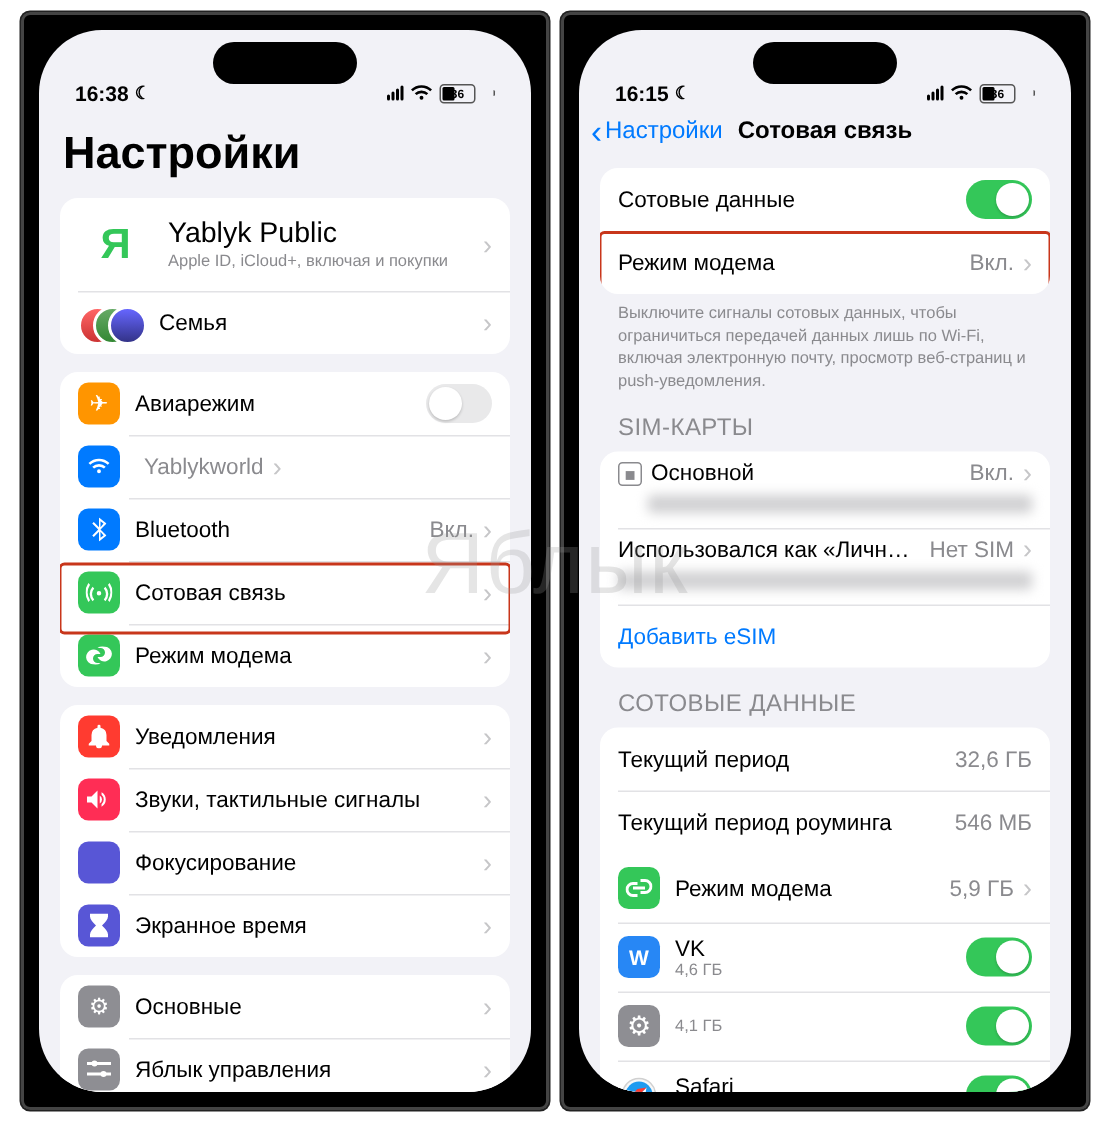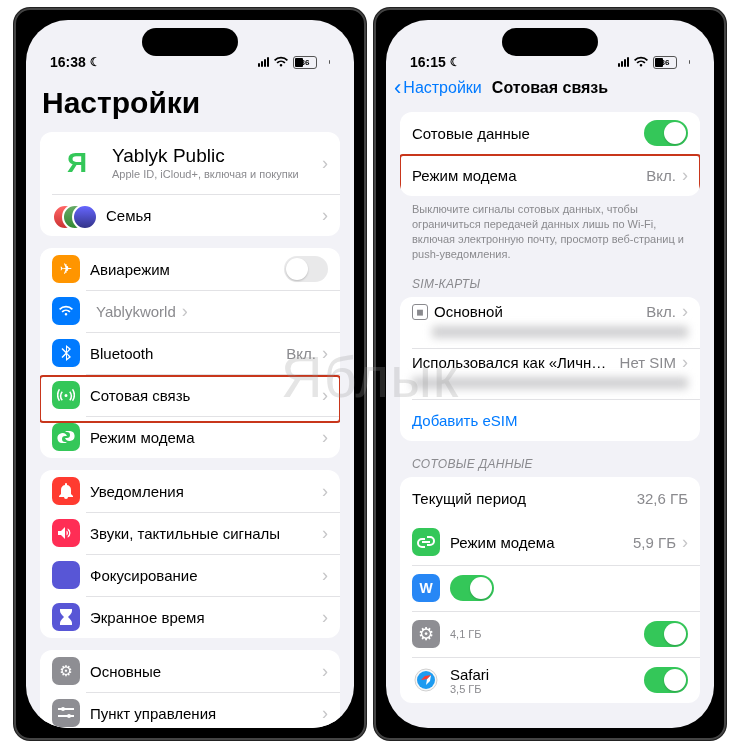--- a/index.html
+++ b/index.html
@@ -11,21 +11,21 @@
     --green:#34c759;
     --red:#ff3b30;
     --orange:#ff9500;
     --purple:#5856d6;
     --pink:#ff2d55;
     --gray:#8e8e93;
     --hlt:#c8361b;
   }
   html,body{margin:0;padding:0;background:#fff;font-family:-apple-system,Helvetica,Arial,sans-serif;}
   .canvas{width:740px;height:752px;position:relative;display:flex;gap:8px;padding:8px;box-sizing:border-box;justify-content:center;}
-  .phone{width:352px;height:732px;background:#000;border-radius:16px;position:relative;box-shadow:0 0 0 1px #222,inset 0 0 0 2px #444;overflow:hidden;box-sizing:border-box;}
+  .phone{width:352px;height:732px;background:#000;border-radius:6px;position:relative;box-shadow:0 0 0 1px #222,inset 0 0 0 2px #444;overflow:hidden;box-sizing:border-box;}
   .screen{position:absolute;inset:12px;border-radius:42px;background:var(--bg-phone);overflow:hidden;}
   .island{position:absolute;top:20px;left:50%;transform:translateX(-50%);width:96px;height:28px;background:#000;border-radius:16px;z-index:50;}
   .statusbar{height:48px;padding:18px 24px 0;display:flex;justify-content:space-between;align-items:center;font-size:14px;font-weight:600;}
   .sb-left{display:flex;align-items:center;gap:4px;}
   .sb-right{display:flex;align-items:center;gap:4px;}
   .moon{font-size:12px;}
   .sig{display:flex;gap:1px;align-items:flex-end;}
   .sig i{width:2px;background:#000;border-radius:1px;}
   .sig i:nth-child(1){height:4px;}
   .sig i:nth-child(2){height:6px;}
@@ -53,21 +53,21 @@
   .value{font-size:15px;color:var(--sub);margin-left:6px;}
   .chev{font-size:18px;color:#c6c6c8;margin-left:6px;font-weight:300;}
   .switch{width:44px;height:26px;border-radius:13px;position:relative;}
   .switch.on{background:var(--green);}
   .switch.off{background:#e9e9ea;}
   .switch .knob{width:22px;height:22px;background:#fff;border-radius:50%;position:absolute;top:2px;box-shadow:0 1px 2px rgba(0,0,0,.2);}
   .switch.on .knob{right:2px;}
   .switch.off .knob{left:2px;}
   .hlt{position:absolute;border:2px solid var(--hlt);border-radius:4px;pointer-events:none;z-index:20;}
   .footer-note{font-size:11px;color:var(--sub);padding:6px 26px 0;line-height:1.35;}
-  .section-header{font-size:12px;color:var(--sub);padding:16px 26px 4px;text-transform:uppercase;letter-spacing:.3px;font-style:italic;}
+  .section-header{font-size:16px;color:var(--sub);padding:16px 26px 4px;text-transform:uppercase;letter-spacing:.3px;}
   .link{color:var(--blue);}
   .avatars{width:44px;height:28px;position:relative;margin-right:10px;}
   .avatars span{width:22px;height:22px;border-radius:50%;position:absolute;top:3px;border:2px solid #fff;}
   .yalogo{width:50px;height:50px;border-radius:11px;background:#fff;display:flex;align-items:center;justify-content:center;font-size:28px;font-weight:800;color:var(--green);margin-right:10px;}
   .subsize{font-size:11px;color:var(--sub);line-height:1.1;}
   .app-row .label{display:flex;flex-direction:column;justify-content:center;}
   .app-row{min-height:46px;}
   .blur{filter:blur(4px);}
   .watermark{position:absolute;left:50%;top:50%;transform:translate(-50%,-50%);font-size:58px;color:rgba(150,150,150,.25);font-weight:400;letter-spacing:1px;pointer-events:none;z-index:60;}
   svg{display:block;}
@@ -225,21 +225,21 @@
           </div>
           <div class="row">
             <div class="appicon" style="background:var(--gray)">
               <svg width="16" height="14" viewBox="0 0 16 14">
                   <circle cx="5" cy="3" r="2" fill="#fff"></circle>
                   <rect y="2" width="16" height="2" fill="#fff"></rect>
                   <circle cx="11" cy="10" r="2" fill="#fff"></circle>
                   <rect y="9" width="16" height="2" fill="#fff"></rect>
                 </svg>
             </div>
-            <div class="label">Пункт управления</div>
+            <div class="label">Яблык управления</div>
             <span class="chev">›</span>
           </div>
 
         </div>
 
       </div>
     </div>
   </div>
 
   <div class="phone">
@@ -315,36 +315,44 @@
             <div class="label link">Добавить eSIM</div>
           </div>
         </div>
 
         <div class="section-header">СОТОВЫЕ ДАННЫЕ</div>
         <div class="group noicon" style="margin-top:2px">
           <div class="row">
             <div class="label">Текущий период</div>
             <span class="value">32,6 ГБ</span>
           </div>
+          <div class="row">
+            <div class="label">Текущий период роуминга</div>
+            <span class="value">546 МБ</span>
+          </div>
           <div id="apps-mount">
               <div class="row app-row">
                 <div class="appicon" style="background:#34c759">
                   <svg width="18" height="12" viewBox="0 0 18 12">
                     <path d="M5 12a5 5 0 110-10h3v2H5a3 3 0 000 6h3v2H5zm8-12a5 5 0 110 10h-3v-2h3a3 3 0 000-6h-3V0h3zM5 5h8v2H5z" fill="#fff"></path>
                   </svg>
                 </div>
                 <div class="label">
                   <span>Режим модема</span>
                 </div>
                 <span class="value">5,9 ГБ</span>
                 <span class="chev">›</span>
               </div>
               <div class="row app-row">
                 <div class="appicon" style="background:#2787f5">
                   <span style="font-family:Arial;font-size:14px;font-weight:800;color:#fff">W</span>
+                </div>
+                <div class="label">
+                  <span>VK</span>
+                  <span class="subsize">4,6 ГБ</span>
                 </div>
                 <div class="switch on">
                   <div class="knob"></div>
                 </div>
               </div>
               <div class="row app-row">
                 <div class="appicon" style="background:#8e8e93">
                   <span style="font-size:18px;color:#fff">⚙</span>
                 </div>
                 <div class="label">

